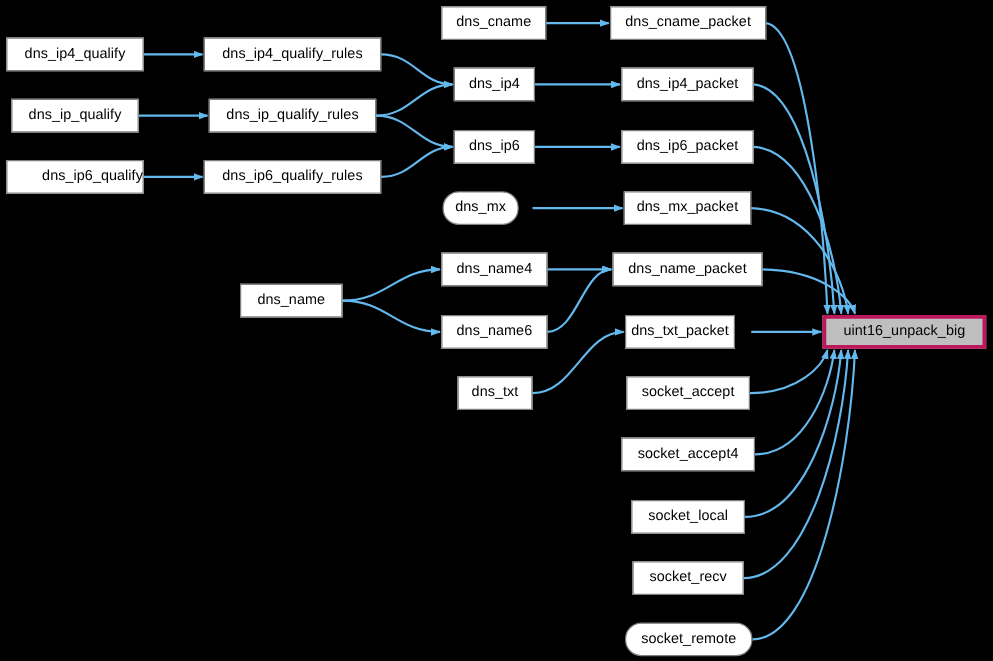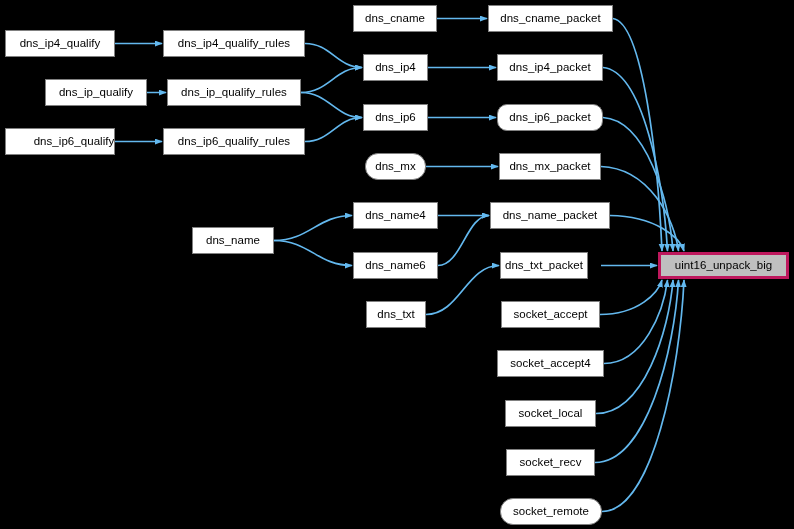--- a/index.html
+++ b/index.html
@@ -75,36 +75,36 @@
       <path d="M601,166.5 C649.05,168.19 674.5,218.89 678.5,251" stroke="#63b8ee" stroke-width="1.7" fill="none" marker-end="url(#ah)"></path>
       <path d="M610,215.5 C655.88,216.21 680,237.51 684,251" stroke="#63b8ee" stroke-width="1.7" fill="none" marker-end="url(#ah)"></path>
       <path d="M601,265.5 L657,265.5" stroke="#63b8ee" stroke-width="1.7" fill="none" marker-end="url(#ah)"></path>
       <path d="M600,314.5 C638.44,314.5 658,293.11 662,280" stroke="#63b8ee" stroke-width="1.7" fill="none" marker-end="url(#ah)"></path>
       <path d="M604,363.5 C643.37,363.5 663.5,311.73 667.5,280" stroke="#63b8ee" stroke-width="1.7" fill="none" marker-end="url(#ah)"></path>
       <path d="M596,413.5 C643.74,413.5 669,330.73 673,280" stroke="#63b8ee" stroke-width="1.7" fill="none" marker-end="url(#ah)"></path>
       <path d="M595,462.5 C646.77,462.5 674.5,349.35 678.5,280" stroke="#63b8ee" stroke-width="1.7" fill="none" marker-end="url(#ah)"></path>
       <path d="M602,511.5 C652.84,511.5 680,367.97 684,280" stroke="#63b8ee" stroke-width="1.7" fill="none" marker-end="url(#ah)"></path>
     </svg>
 <div class="node" style="left: 5px; top: 30px; width: 110px; height: 27px;">dns_ip4_qualify</div>
-    <div class="node" style="left: 9px; top: 79px; width: 102px; height: 27px; margin-left: 36px;">dns_ip_qualify</div>
+    <div class="node" style="left: 9px; top: 79px; width: 102px; height: 27px;">dns_ip_qualify</div>
     <div class="node" style="left: 5px; top: 128px; width: 110px; height: 27px; padding-left: 28px;">dns_ip6_qualify</div>
     <div class="node" style="left: 163px; top: 30px; width: 142px; height: 27px;">dns_ip4_qualify_rules</div>
     <div class="node" style="left: 167px; top: 79px; width: 134px; height: 27px;">dns_ip_qualify_rules</div>
     <div class="node" style="left: 163px; top: 128px; width: 142px; height: 27px;">dns_ip6_qualify_rules</div>
     <div class="node" style="left: 192px; top: 227px; width: 82px; height: 27px;">dns_name</div>
     <div class="node" style="left: 353px; top: 5px; width: 84px; height: 27px; text-align: right;">dns_cname</div>
     <div class="node" style="left: 363px; top: 54px; width: 65px; height: 27px;">dns_ip4</div>
     <div class="node" style="left: 363px; top: 104px; width: 65px; height: 27px;">dns_ip6</div>
-    <div class="node" style="left: 365px; top: 153px; width: 61px; height: 27px; border-radius: 13px;">dns_mx</div>
+    <div class="node" style="left: 354px; top: 153px; width: 61px; height: 27px; border-radius: 13px;">dns_mx</div>
     <div class="node" style="left: 353px; top: 202px; width: 85px; height: 27px;">dns_name4</div>
     <div class="node" style="left: 353px; top: 252px; width: 85px; height: 27px;">dns_name6</div>
     <div class="node" style="left: 366px; top: 301px; width: 60px; height: 27px;">dns_txt</div>
     <div class="node" style="left: 488px; top: 5px; width: 125px; height: 27px;">dns_cname_packet</div>
     <div class="node" style="left: 497px; top: 54px; width: 106px; height: 27px;">dns_ip4_packet</div>
-    <div class="node" style="left: 497px; top: 104px; width: 106px; height: 27px; border-radius: 10px;">dns_ip6_packet</div>
+    <div class="node" style="left: 497px; top: 104px; width: 106px; height: 27px;">dns_ip6_packet</div>
     <div class="node" style="left: 499px; top: 153px; width: 102px; height: 27px;">dns_mx_packet</div>
     <div class="node" style="left: 490px; top: 202px; width: 120px; height: 27px;">dns_name_packet</div>
     <div class="node" style="left: 500px; top: 252px; width: 88px; height: 27px;">dns_txt_packet</div>
     <div class="node" style="left: 501px; top: 301px; width: 99px; height: 27px;">socket_accept</div>
     <div class="node" style="left: 497px; top: 350px; width: 107px; height: 27px;">socket_accept4</div>
     <div class="node" style="left: 505px; top: 400px; width: 91px; height: 27px;">socket_local</div>
     <div class="node" style="left: 506px; top: 449px; width: 89px; height: 27px;">socket_recv</div>
     <div class="node" style="left: 500px; top: 498px; width: 102px; height: 27px; border-radius: 13px;">socket_remote</div>
     <div class="node current" style="left: 658px; top: 252px; width: 131px; height: 27px;">uint16_unpack_big</div>
   </div>

